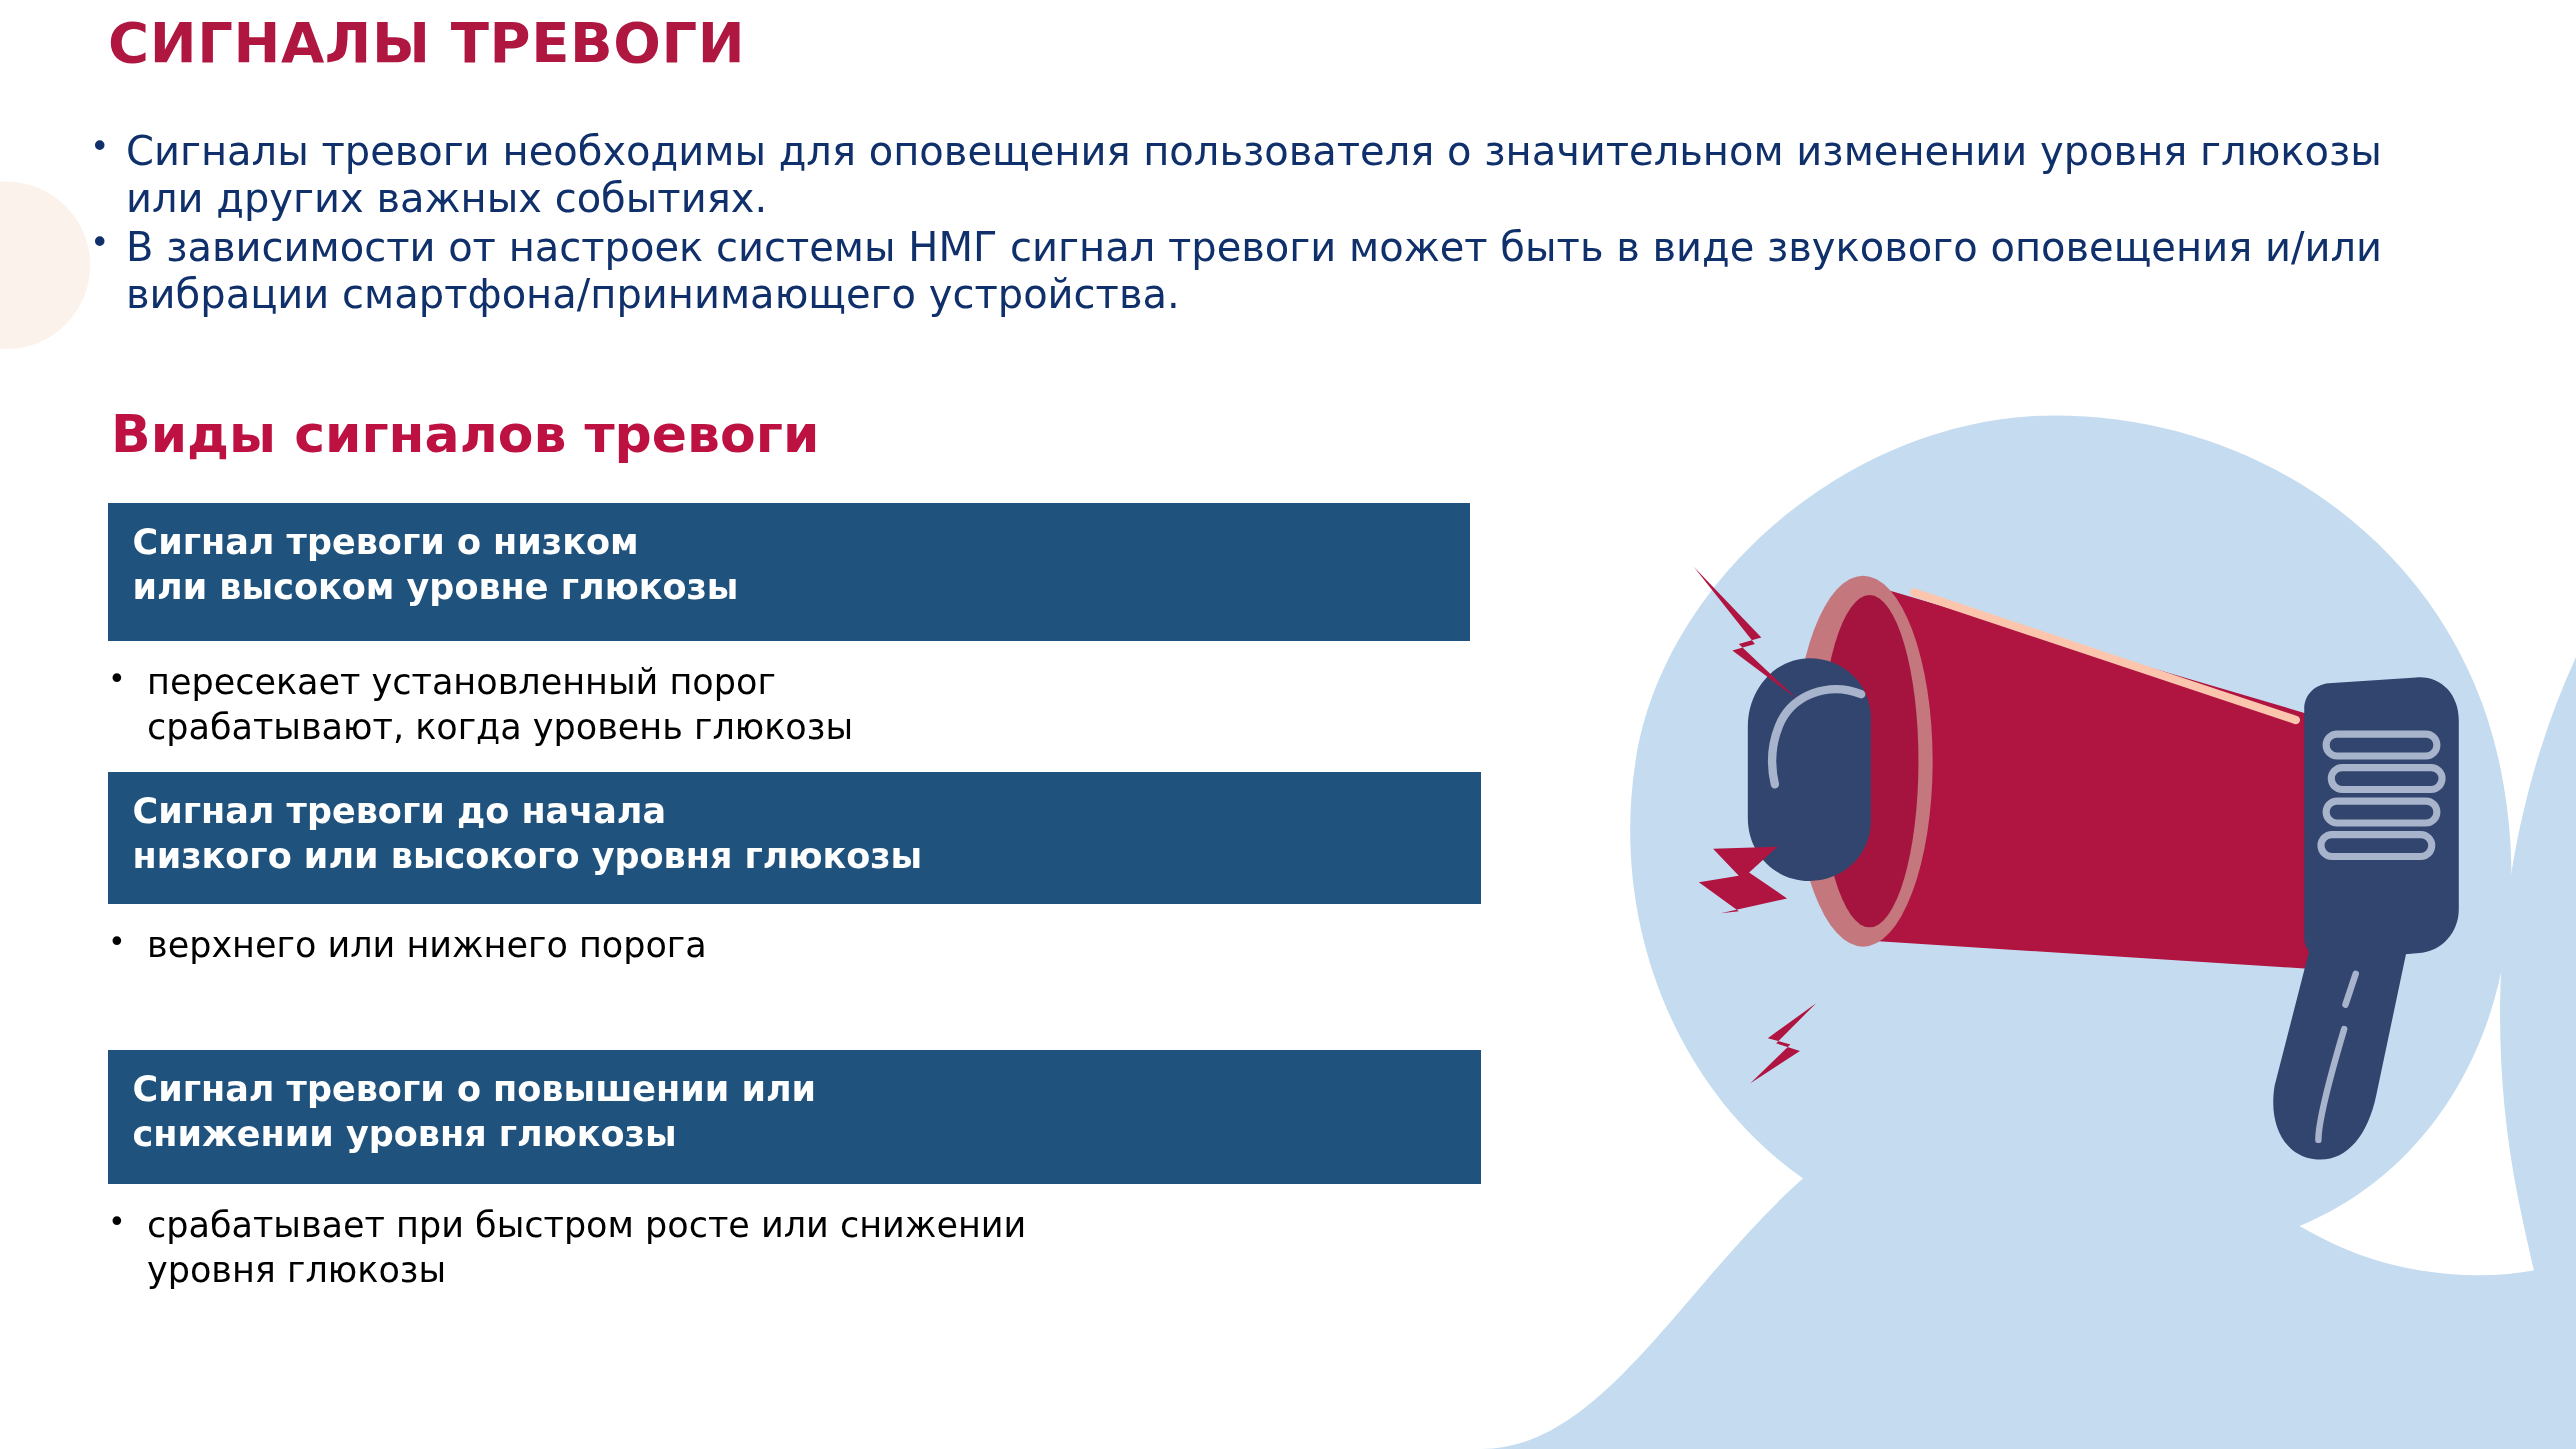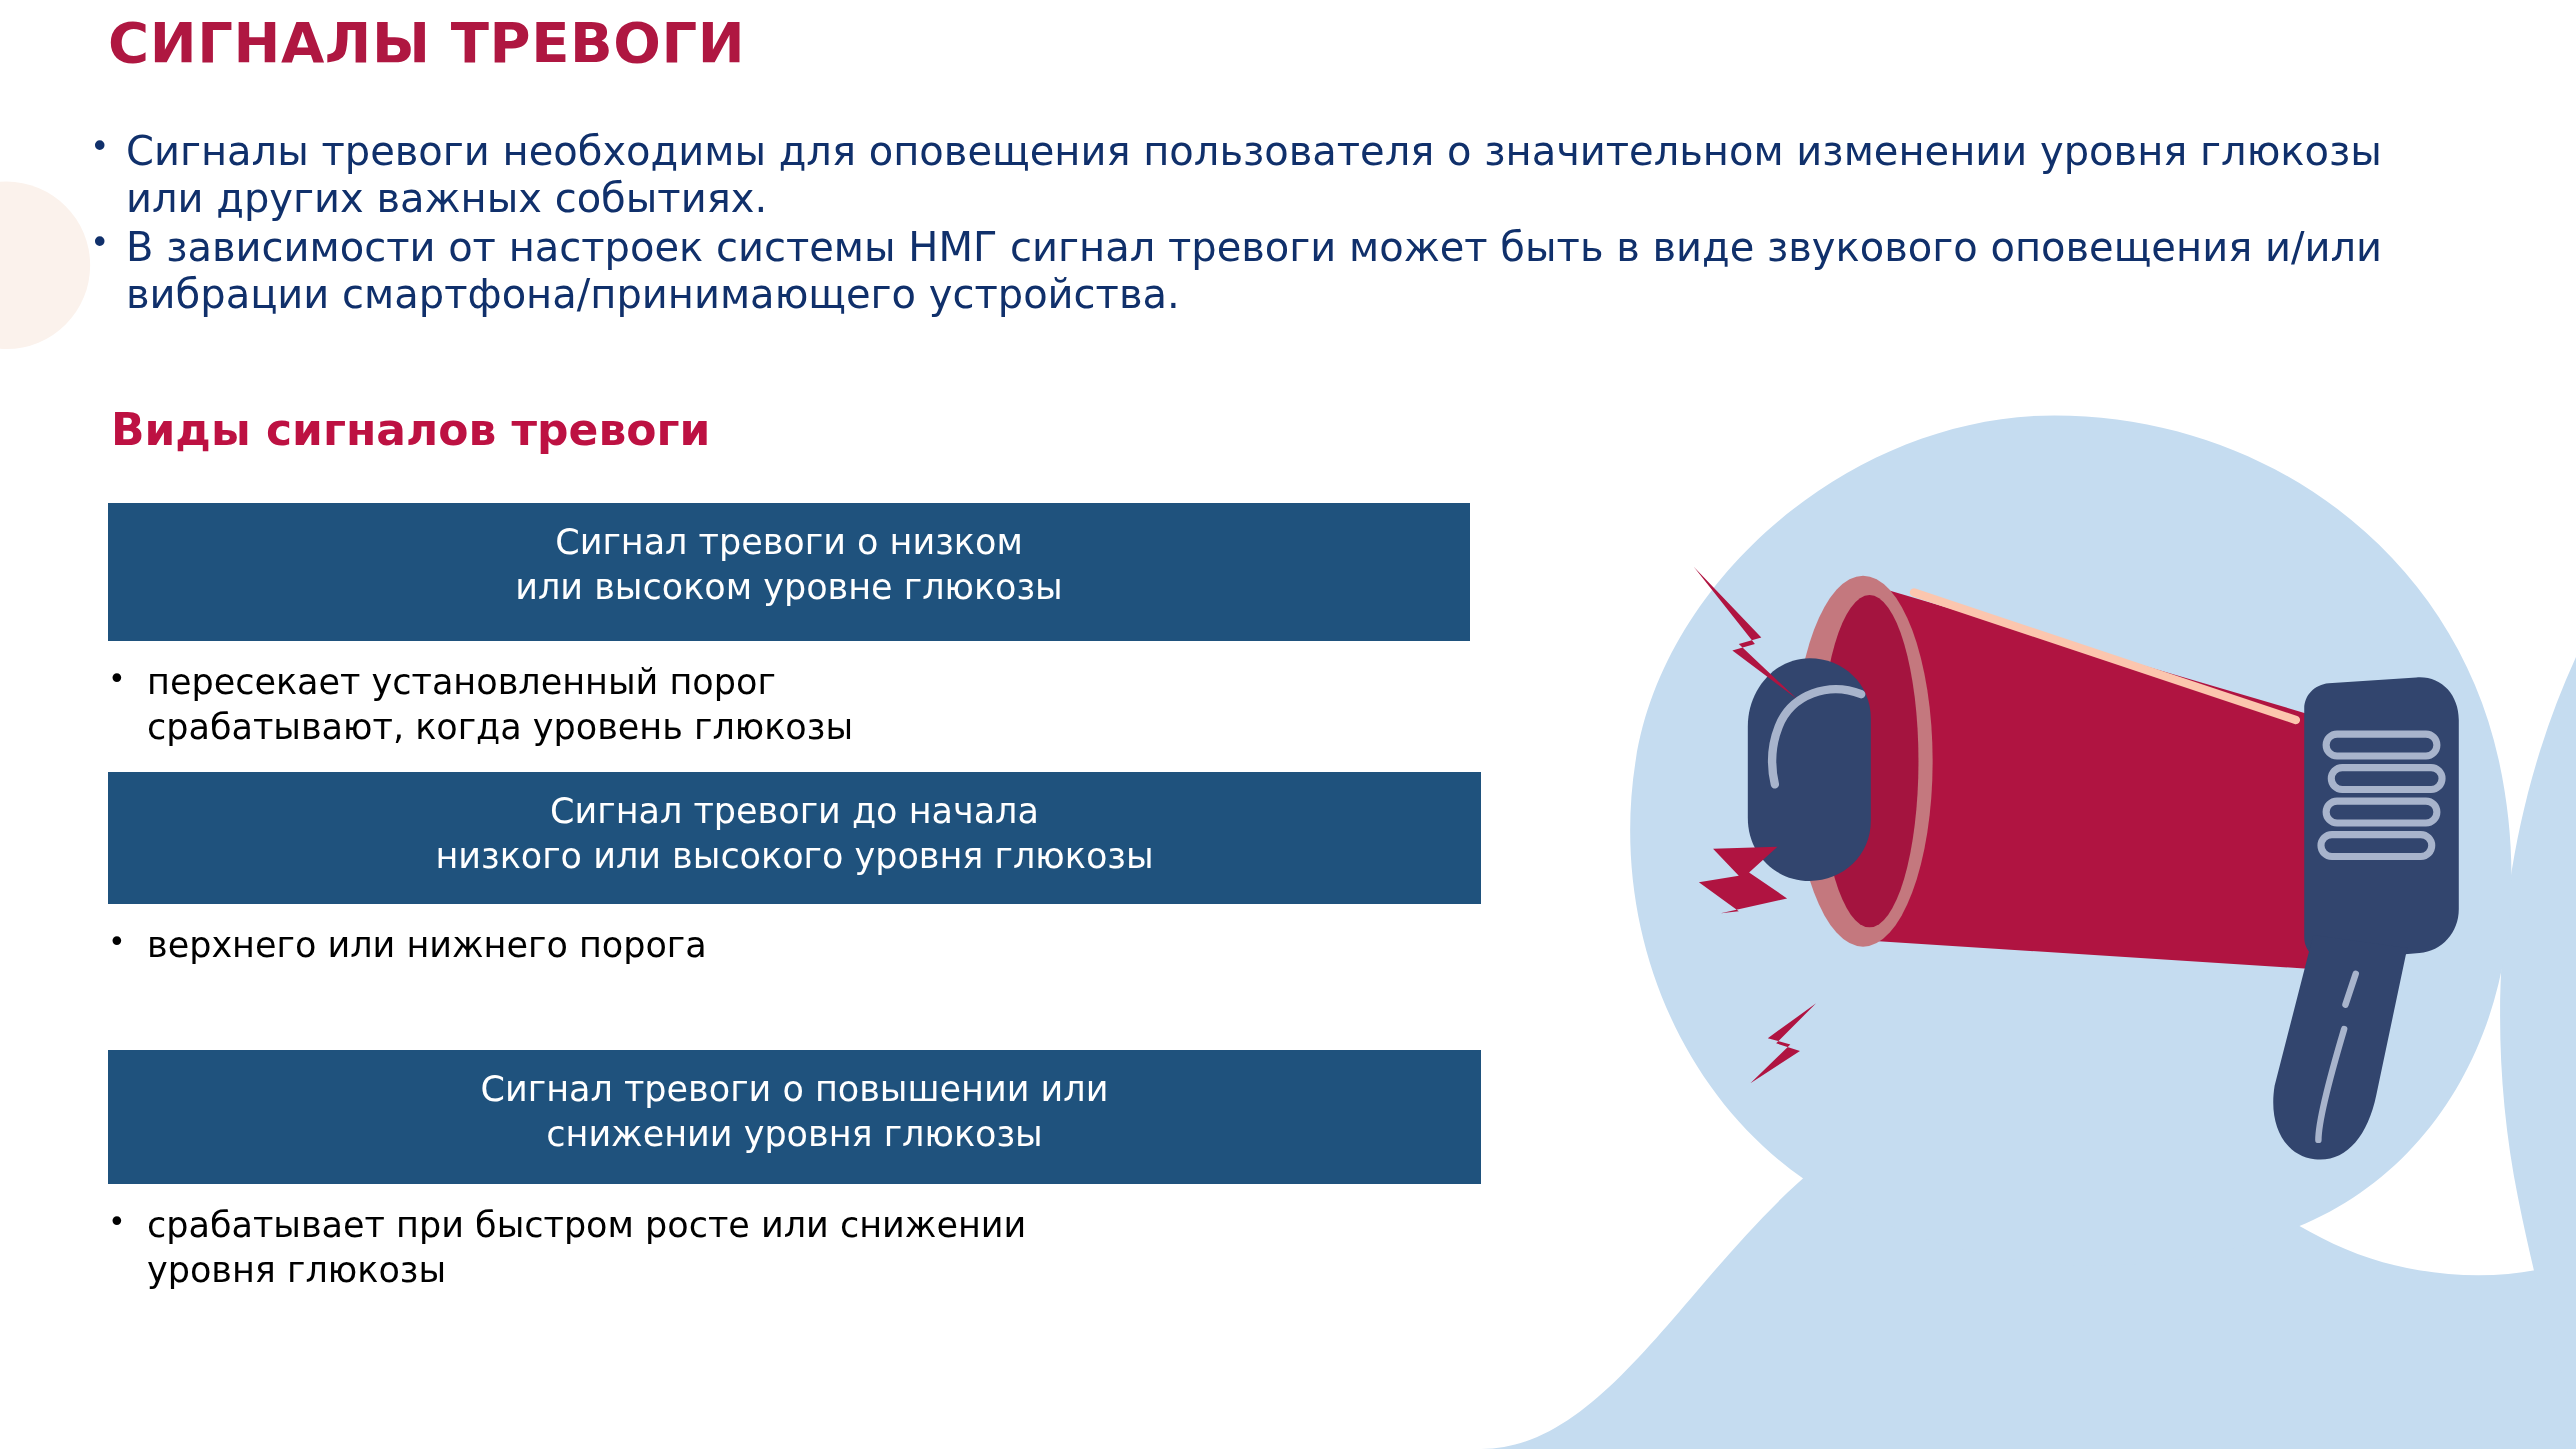--- a/index.html
+++ b/index.html
@@ -59,39 +59,38 @@
     line-height: 1.17;
     text-align: left;
     color: #10306B;
   }
   .intro-item .itext { flex: 1 1 auto; }
 
   .section-heading {
     position: absolute;
     left: 111px;
     top: 406px;
-    font-size: 44px;
+    font-size: 52px;
     font-weight: 700;
     color: #BD1142;
     line-height: 1.1;
     white-space: nowrap;
   }
 
   
   .alarm-block { position: absolute; left: 108px; }
 
   .alarm-header {
     background: #1F527D;
     color: #ffffff;
     font-size: 35px;
-    font-weight: 400;
+    font-weight: 700;
     line-height: 1.30;
     padding: 16.7px 24.5px 19.3px 24.5px;
     box-sizing: border-box;
-    text-align: center;
   }
   .alarm-header .hline { display: block; white-space: nowrap; }
 
   .alarm-desc {
     display: flex;
     align-items: flex-start;
     color: #000000;
     font-size: 35px;
     line-height: 1.28;
     margin-top: 19.3px;

